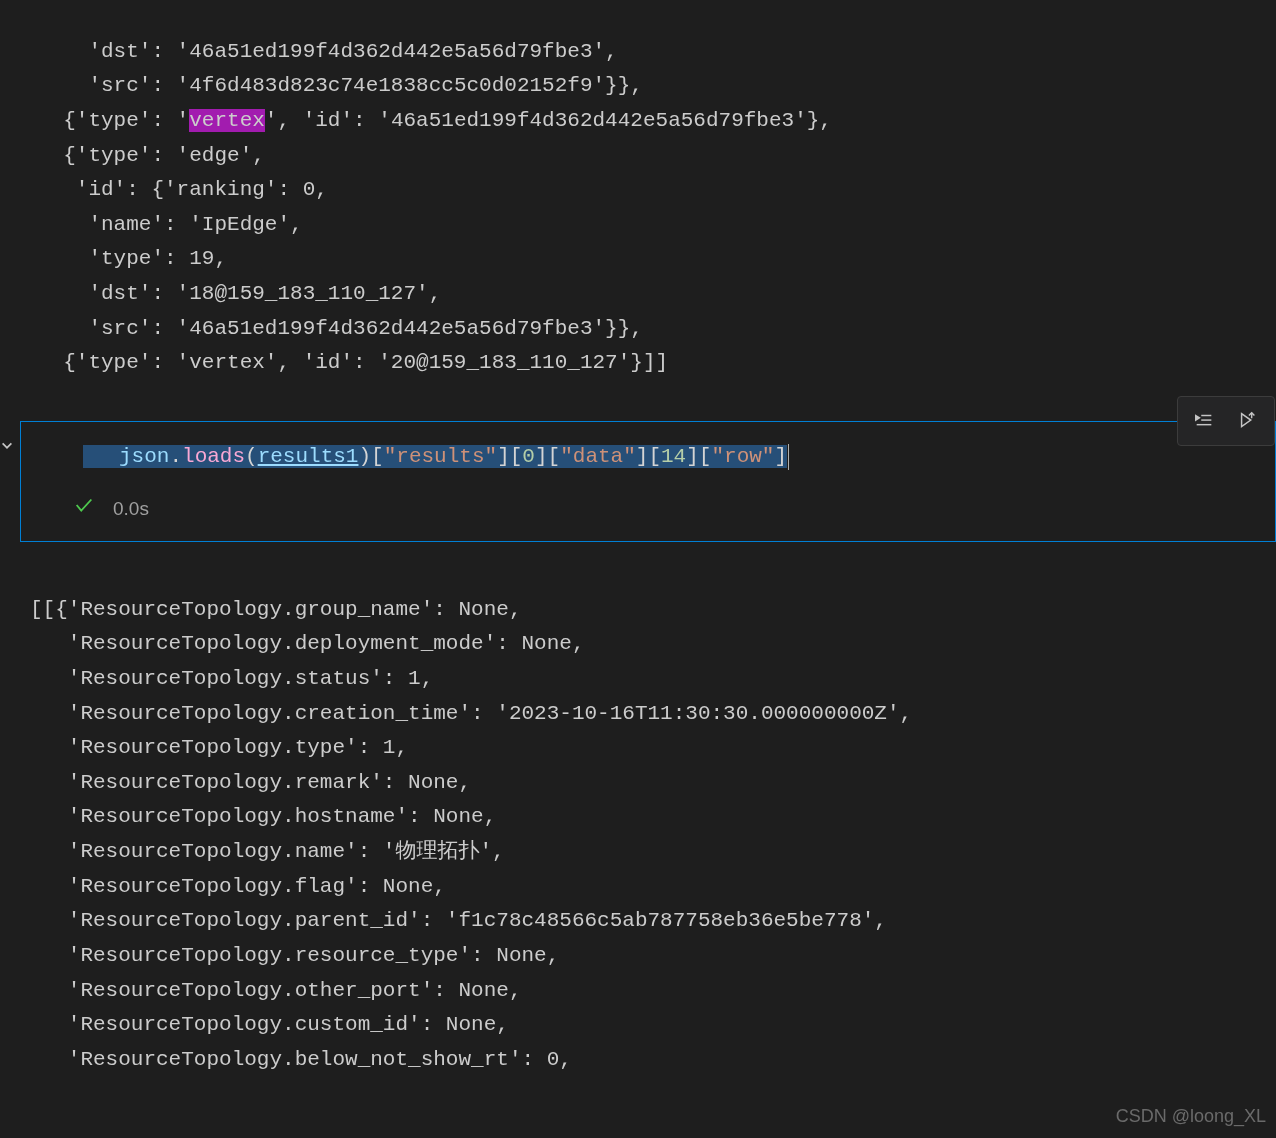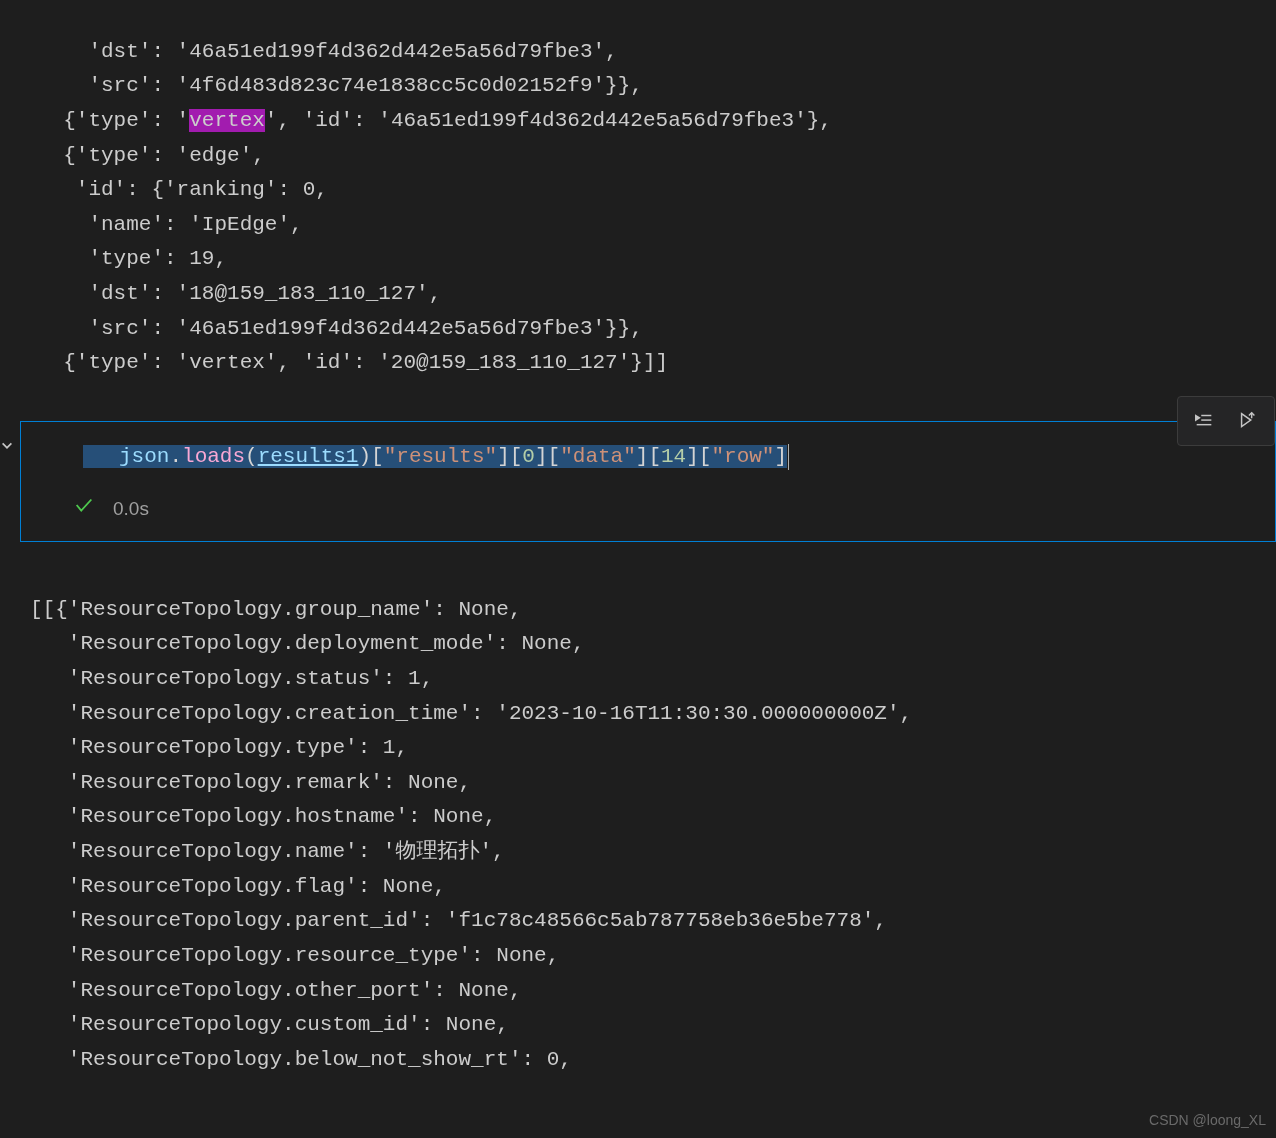--- a/index.html
+++ b/index.html
@@ -105,21 +105,21 @@
       top: 438px;
       color: #c5c5c5;
       font-size: 14px;
       cursor: pointer;
     }
     .watermark {
       position: absolute;
       bottom: 6px;
       right: 10px;
       color: #6a6a6a;
-      font-size: 14px;
+      font-size: 18px;
       font-family: -apple-system, 'Segoe UI', sans-serif;
     }
   </style>
 </head>
 <body>
 
 <div class="output-block">
 <span><span>    'dst': '</span><span>46a51ed199f4d362d442e5a56d79fbe3</span><span>',</span></span>
 <span><span>    'src': '</span><span>4f6d483d823c74e1838cc5c0d02152f9</span><span>'}},</span></span>
 <span><span>  {'type': '</span><span class="highlight">vertex</span><span>', 'id': '46a51ed199f4d362d442e5a56d79fbe3'},</span></span>

